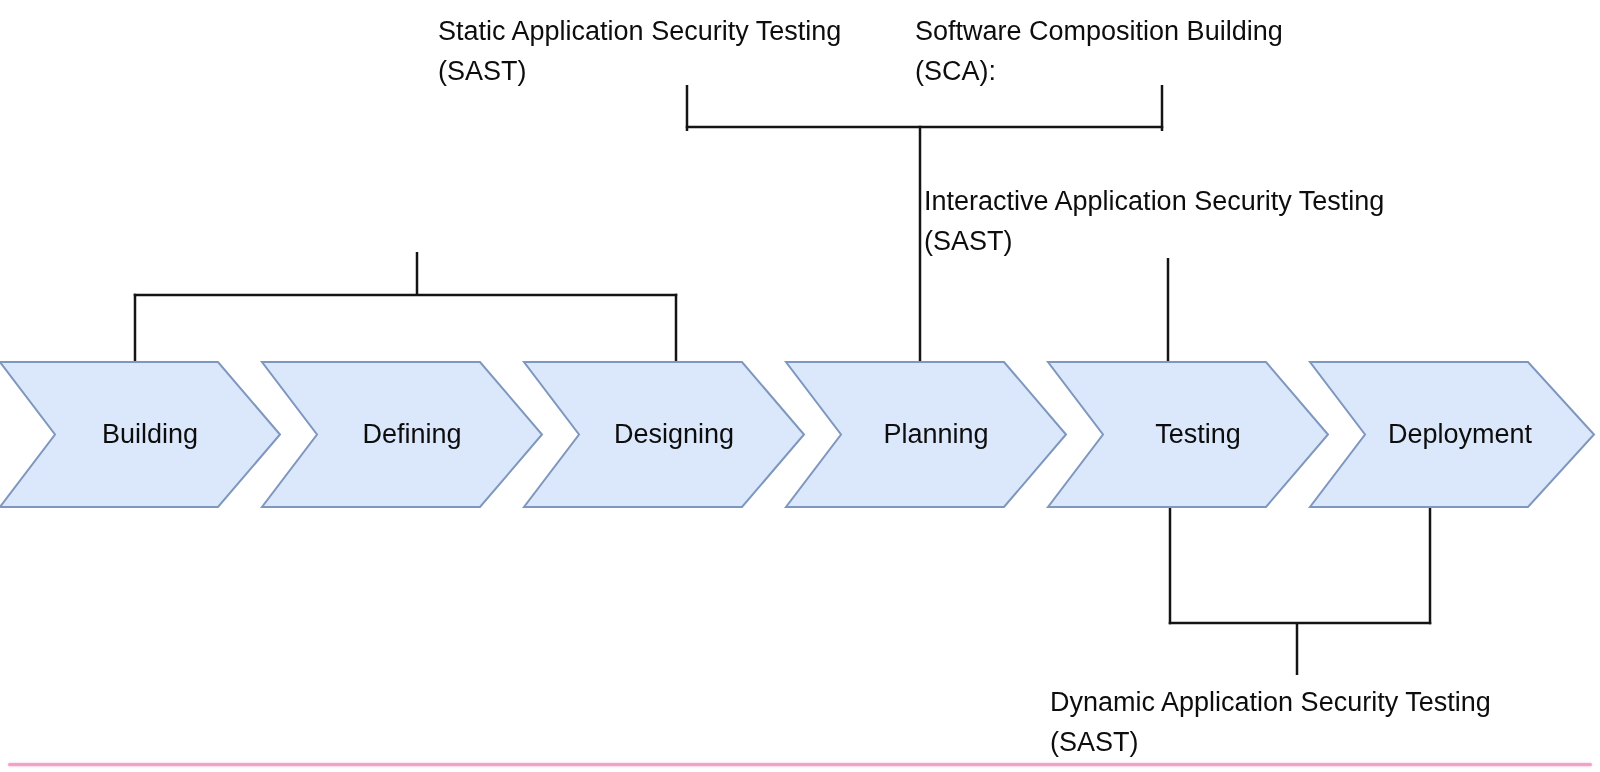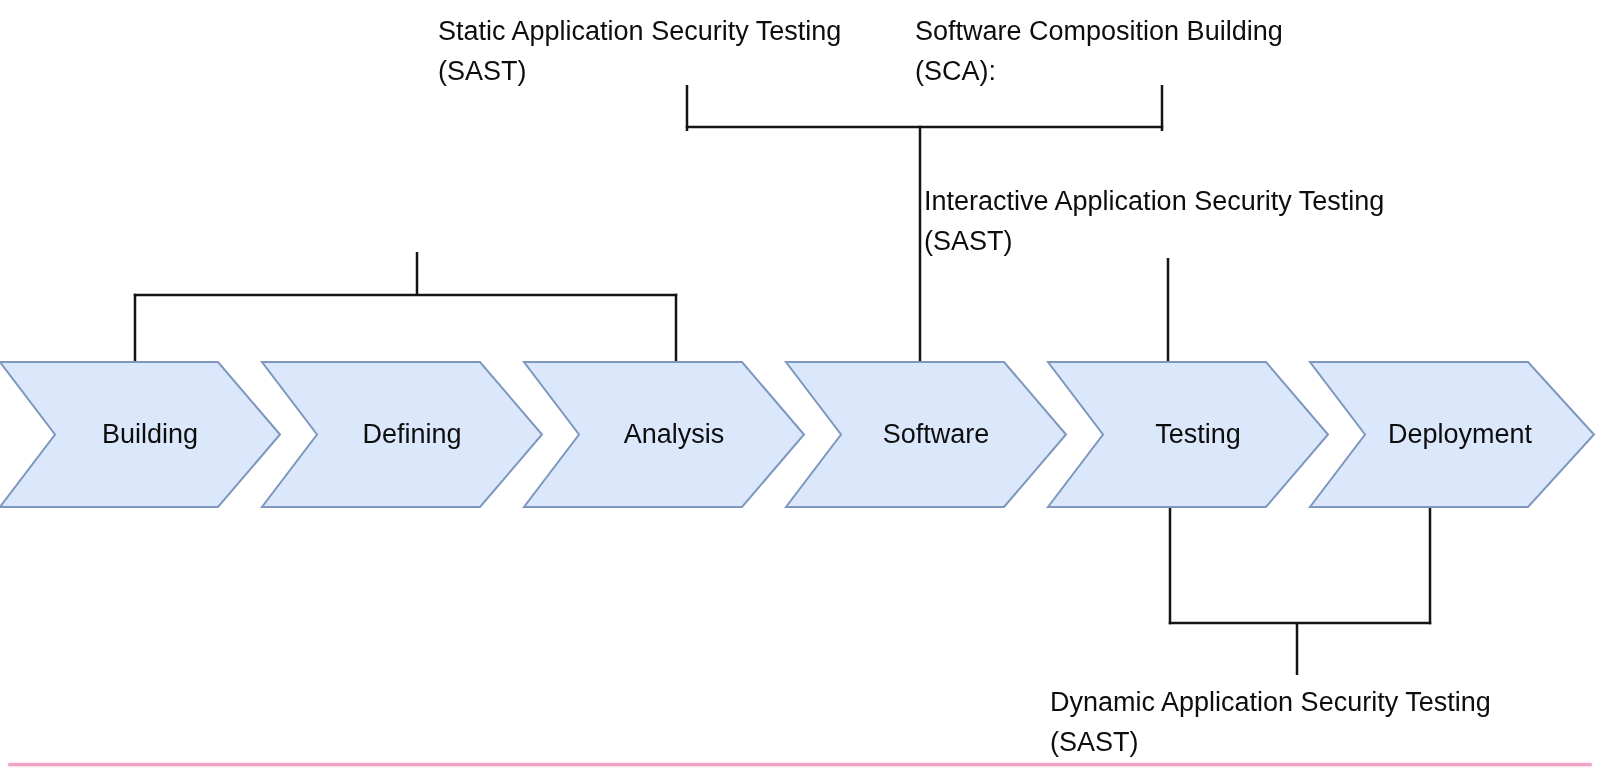--- a/index.html
+++ b/index.html
@@ -94,22 +94,22 @@
     <line class="conn" x1="1168" y1="258" x2="1168" y2="361"></line>
 
     <line class="conn" x1="1170" y1="508" x2="1170" y2="624.25"></line>
     <line class="conn" x1="1168.75" y1="623" x2="1431.25" y2="623"></line>
     <line class="conn" x1="1430" y1="508" x2="1430" y2="624.25"></line>
     <line class="conn" x1="1297" y1="623" x2="1297" y2="675"></line>
   </svg>
 
   <div class="stage-label" style="left:55px;">Building</div>
   <div class="stage-label" style="left:317px;">Defining</div>
-  <div class="stage-label" style="left:579px;">Analysis</div>
-  <div class="stage-label" style="left:841px;">Software</div>
+  <div class="stage-label" style="left:579px;">Designing</div>
+  <div class="stage-label" style="left:841px;">Planning</div>
   <div class="stage-label" style="left:1103px;">Testing</div>
   <div class="stage-label" style="left:1365px;">Deployment</div>
 
   <div class="ann ann-sast">
     <div>Static Application Security Testing</div>
     <div>(SAST)</div>
   </div>
 
   <div class="ann ann-sca">
     <div>Software Composition Building</div>

